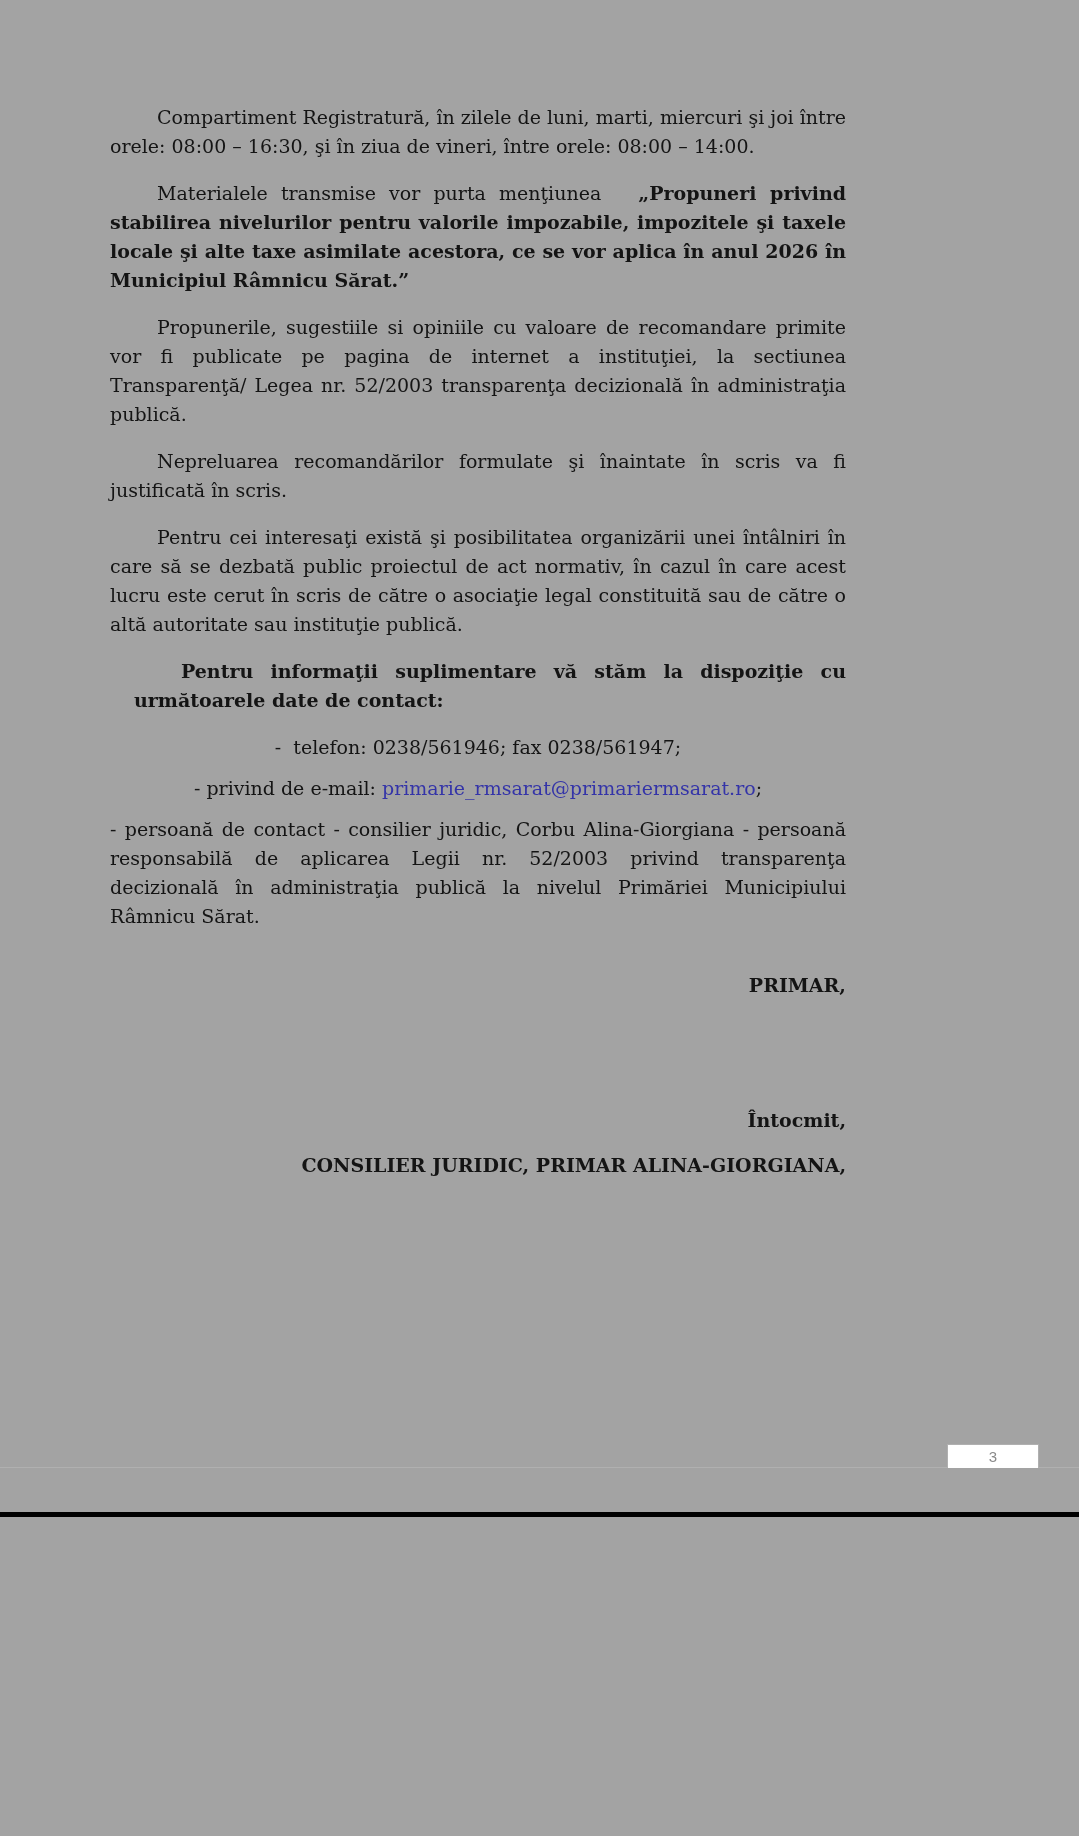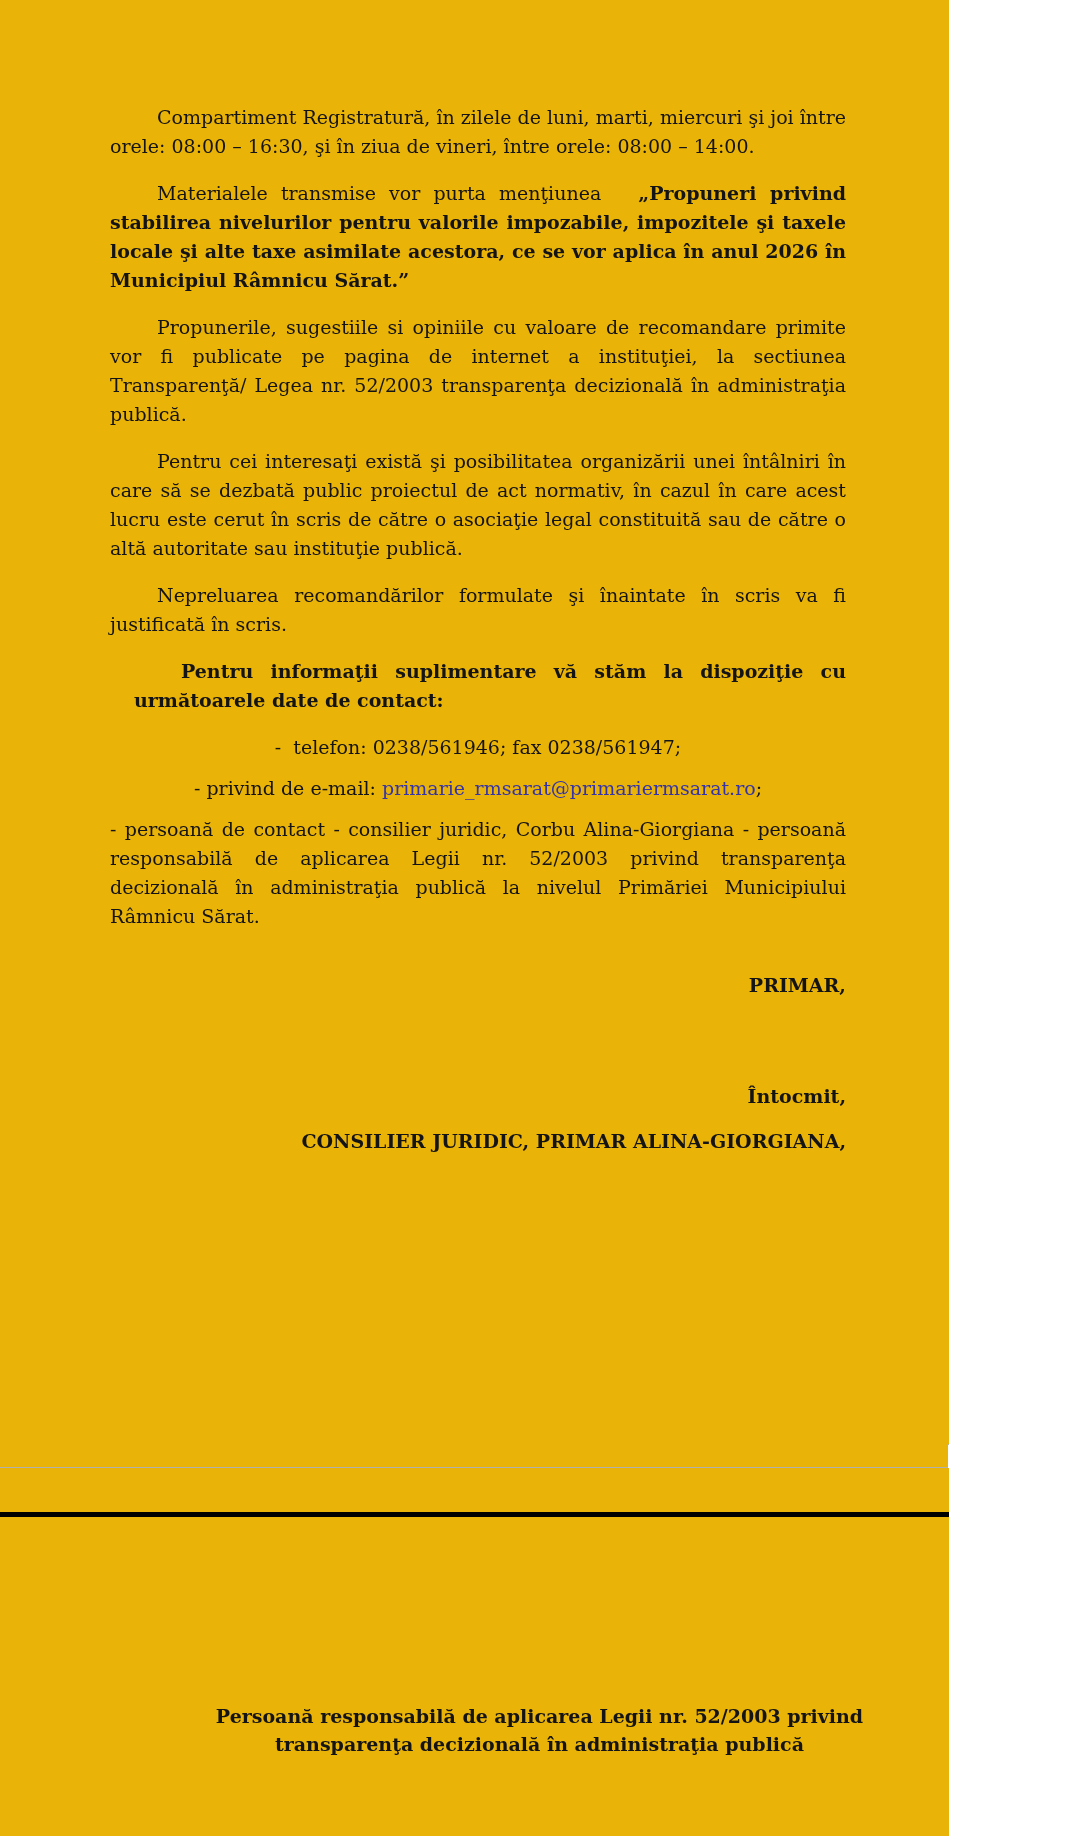--- a/index.html
+++ b/index.html
@@ -1,21 +1,21 @@
 <!DOCTYPE html>
 <html><head>
 <meta charset="utf-8">
 <style>
   * { margin: 0; padding: 0; box-sizing: border-box; }
   html, body { background: #ffffff; }
   .viewport {
     position: relative;
-    width: 949px;
+    width: 1079px;
     height: 1836px;
-    background: #eab308;
+    background: #a3a3a3;
     overflow: hidden;
     font-family: "DejaVu Serif", "Liberation Serif", serif;
     color: #141414;
   }
   .doc-body {
     position: absolute;
     left: 110px;
     top: 103px;
     width: 736px;
     font-size: 19px;
@@ -33,21 +33,21 @@
     white-space: pre-wrap;
   }
   .email-link {
     color: #3434a8;
     text-decoration: none;
     cursor: pointer;
   }
   .sig-block { text-align: right; }
   .sig-primar-title { margin-top: 40px; font-weight: bold; }
   .sig-primar-name { margin-top: 11px; font-weight: bold; }
-  .sig-intocmit { margin-top: 82px; font-weight: bold; }
+  .sig-intocmit { margin-top: 106px; font-weight: bold; }
   .sig-consilier { margin-top: 16px; font-weight: bold; }
   .page-boundary-line {
     position: absolute;
     left: 0;
     top: 1467px;
     width: 1079px;
     height: 1px;
     background: #b0b0b0;
   }
   .page-number-tab {
@@ -92,23 +92,23 @@
 <div class="viewport">
 
   <div class="doc-body">
 
     <p class="para indent">Compartiment Registratură, în zilele de luni, marti, miercuri şi joi între orele: 08:00 – 16:30, şi în ziua de vineri, între orele: 08:00 – 14:00.</p>
 
     <p class="para indent"><span>Materialele transmise vor purta menţiunea </span><span class="bold">„Propuneri privind stabilirea nivelurilor pentru valorile impozabile, impozitele şi taxele locale şi alte taxe asimilate acestora, ce se vor aplica în anul 2026 în Municipiul Râmnicu Sărat.”</span></p>
 
     <p class="para indent">Propunerile, sugestiile si opiniile cu valoare de recomandare primite vor fi publicate pe pagina de internet a instituţiei, la sectiunea Transparenţă/ Legea nr. 52/2003 transparenţa decizională în administraţia publică.</p>
 
+    <p class="para indent">Nepreluarea recomandărilor formulate şi înaintate în scris va fi justificată în scris.</p>
+
     <p class="para indent">Pentru cei interesaţi există şi posibilitatea organizării unei întâlniri în care să se dezbată public proiectul de act normativ, în cazul în care acest lucru este cerut în scris de către o asociaţie legal constituită sau de către o altă autoritate sau instituţie publică.</p>
-
-    <p class="para indent">Nepreluarea recomandărilor formulate şi înaintate în scris va fi justificată în scris.</p>
 
     <p class="para indent bold">Pentru informaţii suplimentare vă stăm la dispoziţie cu următoarele date de contact:</p>
 
     <p class="contact-line">-  telefon: 0238/561946; fax 0238/561947;</p>
 
     <p class="contact-line"><span>- privind de e-mail: </span><a class="email-link">primarie_rmsarat@primariermsarat.ro</a><span>;</span></p>
 
     <p class="para">- persoană de contact - consilier juridic, Corbu Alina-Giorgiana - persoană responsabilă de aplicarea Legii nr. 52/2003 privind transparenţa decizională în administraţia publică la nivelul Primăriei Municipiului Râmnicu Sărat.</p>
 
     <div class="sig-block">
@@ -120,18 +120,14 @@
   </div>
 
   <div class="page-boundary-line"></div>
 
   <div class="page-number-tab">
     <span>3</span>
   </div>
 
   <div class="next-page-rule"></div>
 
-  <div class="next-page-heading">
-    <div>Persoană responsabilă de aplicarea Legii nr. 52/2003 privind</div>
-    <div>transparenţa decizională în administraţia publică</div>
-  </div>
 
 </div>
 
 </body></html>

